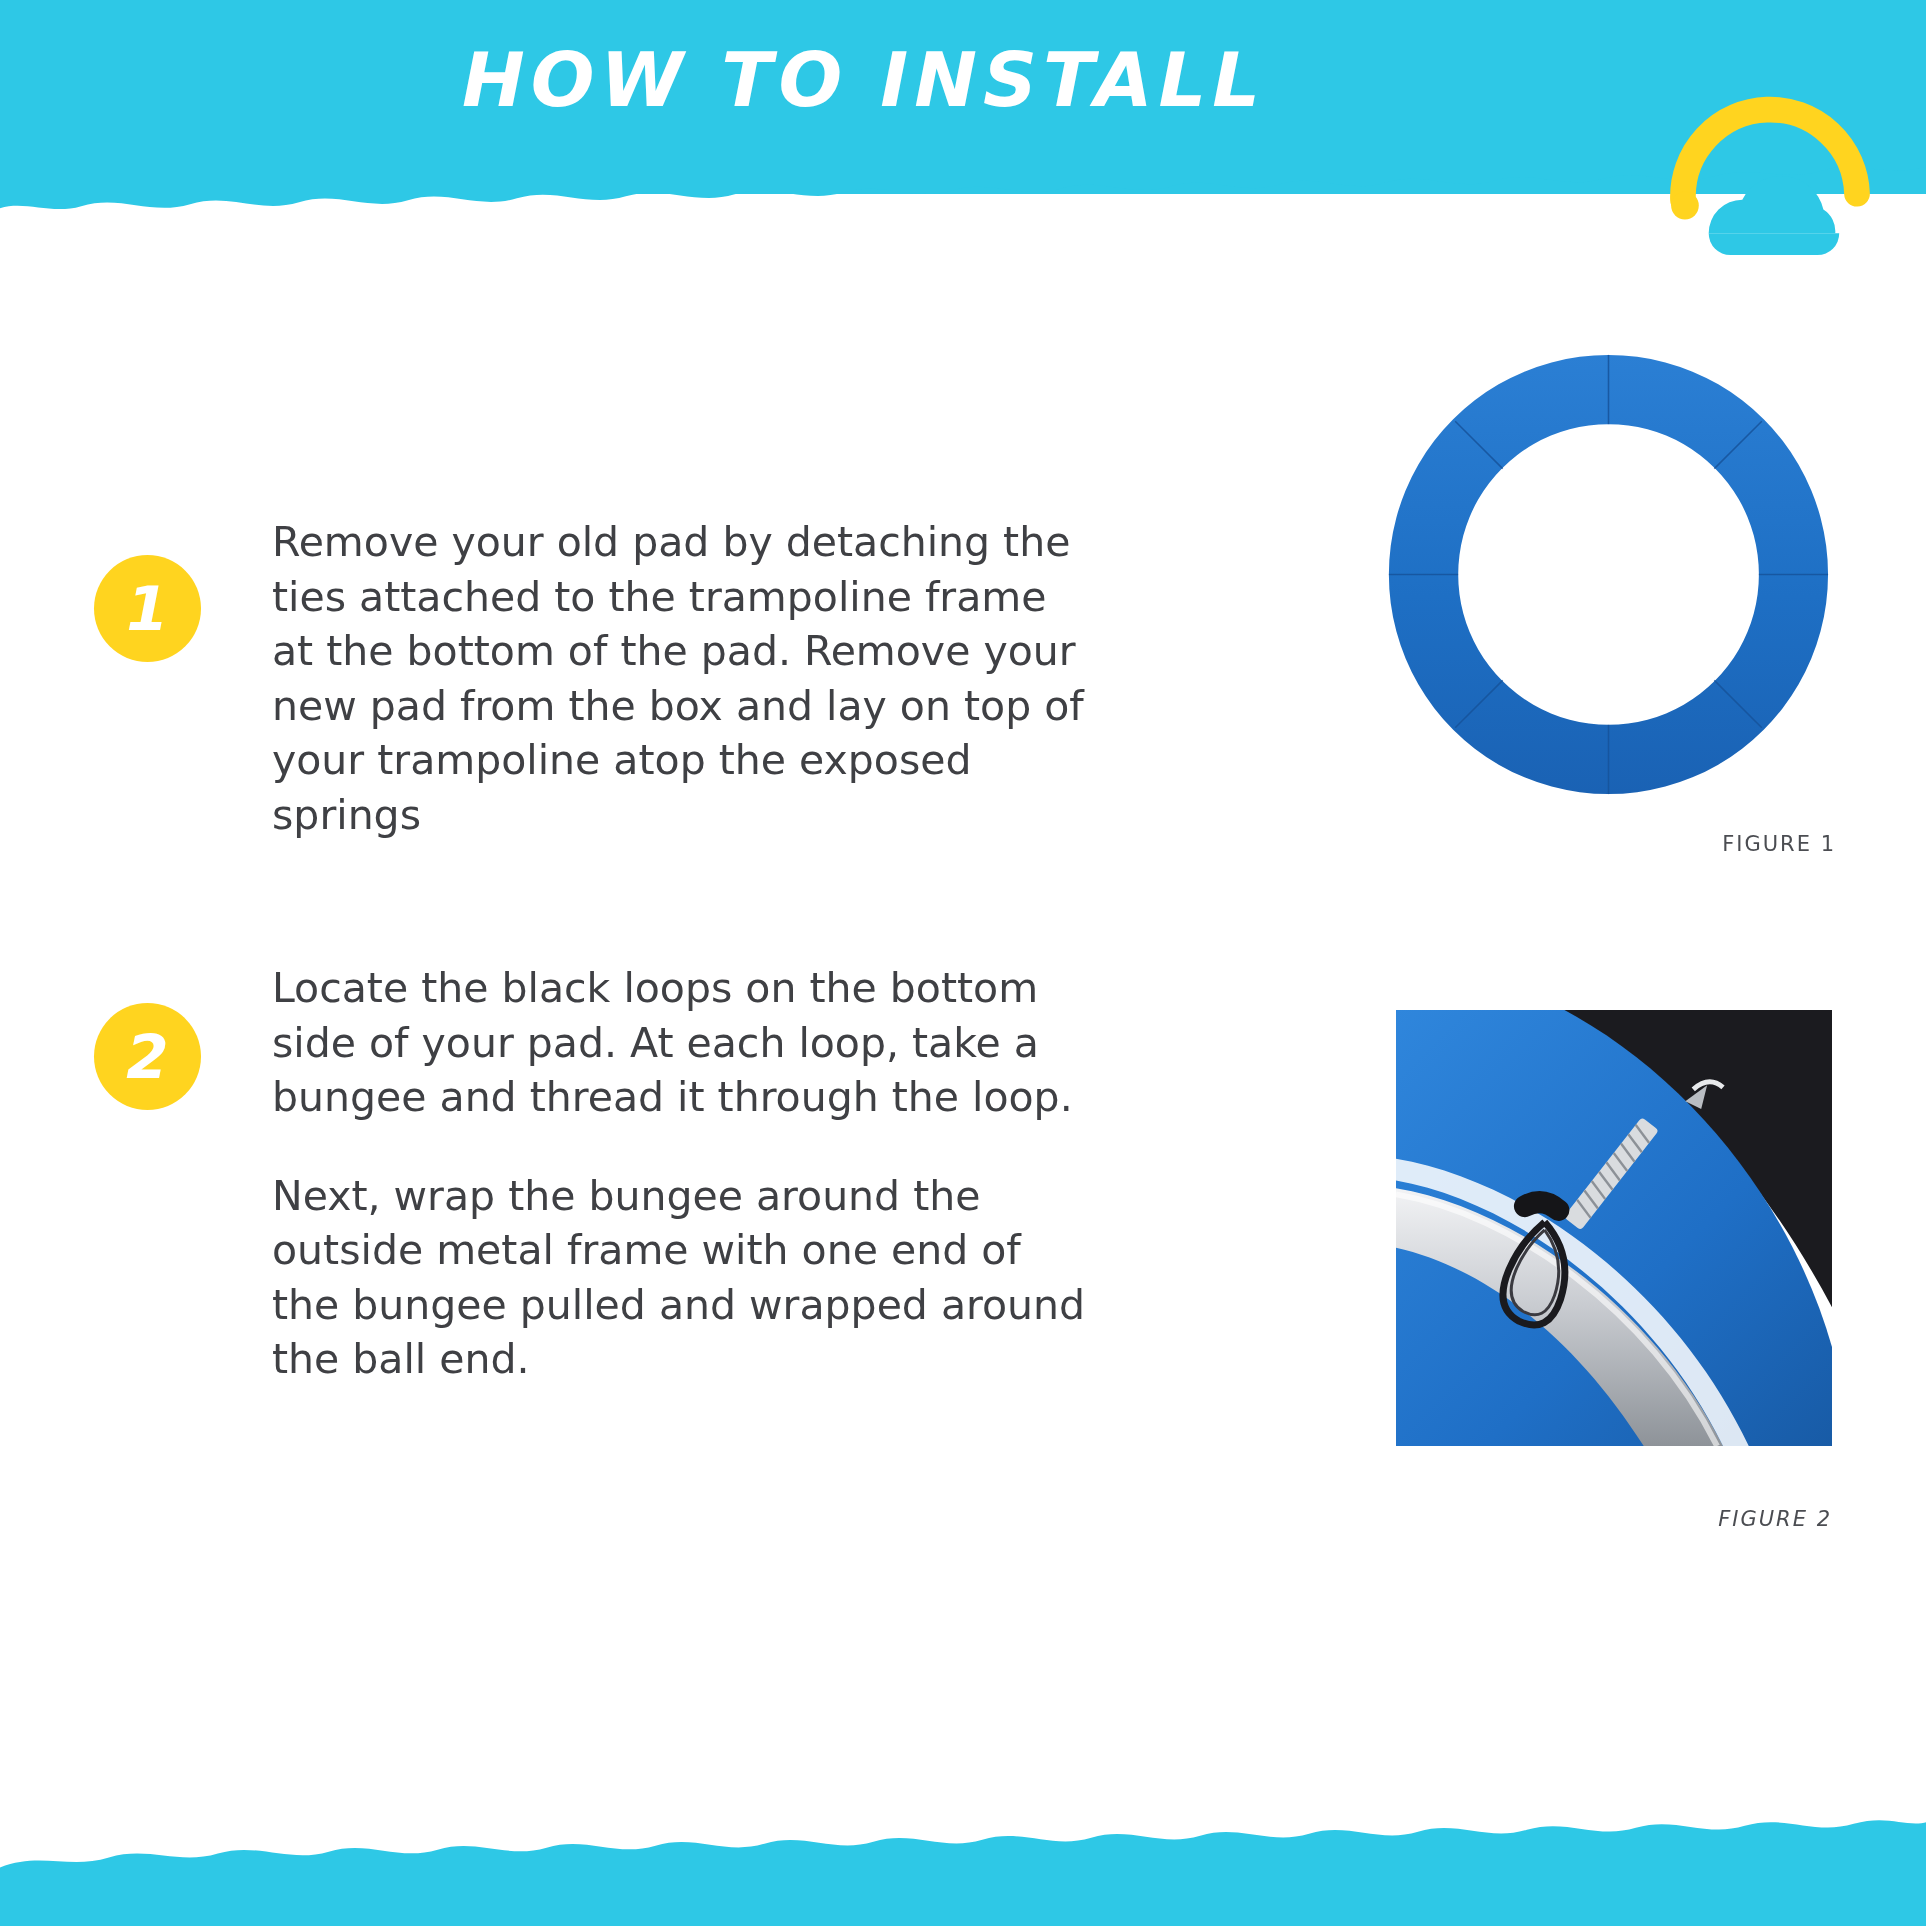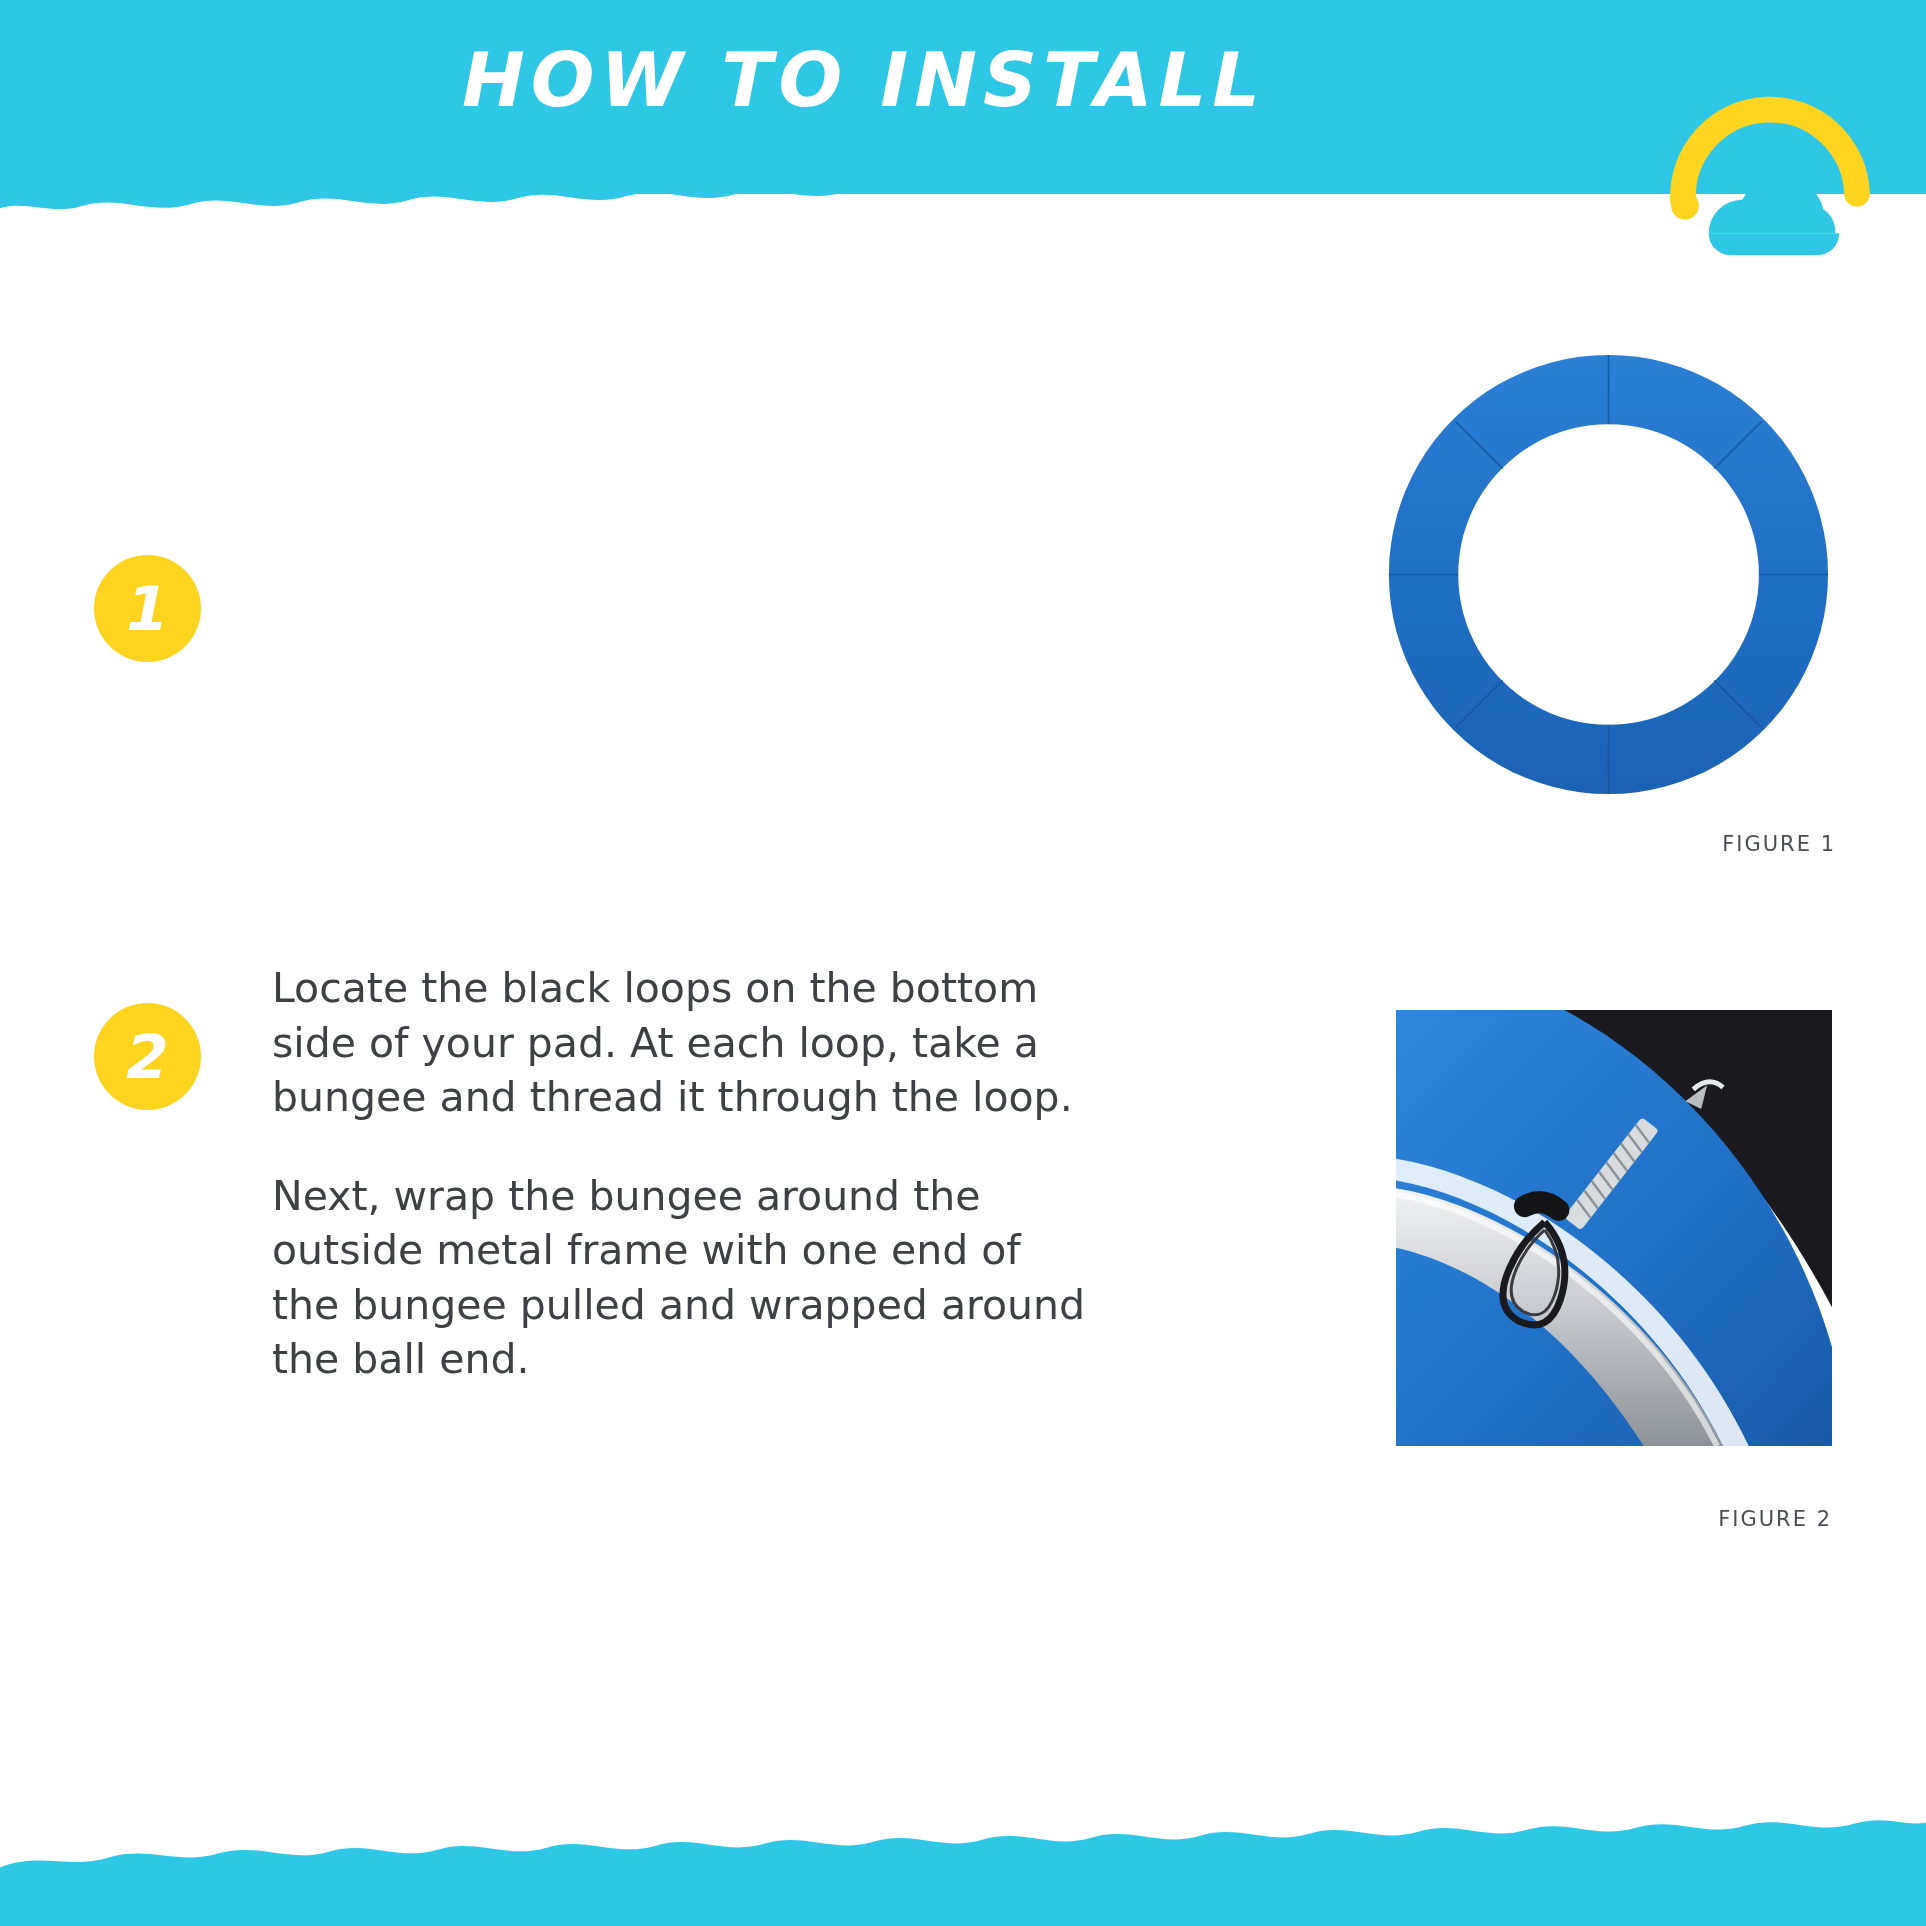--- a/index.html
+++ b/index.html
@@ -124,21 +124,21 @@
   .figure-2 { left: 1396px; top: 782px; }
 
   .fig-caption {
     text-align: right;
     color: #4b4d52;
     font-size: 21px;
     letter-spacing: 2px;
     font-family: "DejaVu Sans", sans-serif;
     margin-top: 26px;
   }
-  .figure-2 .fig-caption { margin-top: 61px; }
+  .figure-2 .fig-caption { margin-top: 61px; font-style: italic; }
 
   .ring-wrap { width: 455px; height: 455px; }
   .photo-wrap {
     width: 436px;
     height: 436px;
     overflow: hidden;
     background: #ffffff;
   }
 </style>
 </head>
@@ -157,20 +157,23 @@
   <circle cx="24" cy="124" r="14" fill="#ffd41f"></circle>
   <path d="M48,152 a34,34 0 0 1 34,-34 a44,44 0 0 1 82,10 a26,26 0 0 1 12,24 Z" fill="#2ec8e6"></path>
   <path d="M48,152 h132 a22,22 0 0 1 -22,22 h-88 a22,22 0 0 1 -22,-22 Z" fill="#2ec8e6"></path>
   <path d="M62,150 a30,30 0 0 1 30,-30 a38,38 0 0 1 34,18" fill="none" stroke="#ffffff" stroke-width="0"></path>
 </svg>
 
 <div class="content">
 
   <div class="step step-1">
     <div class="badge">1</div>
+    <div class="step-text">
+      <p>Remove your old pad by detaching the ties attached to the trampoline frame at the bottom of the pad. Remove your new pad from the box and lay on top of your trampoline atop the exposed springs</p>
+    </div>
   </div>
 
   <div class="step step-2">
     <div class="badge">2</div>
     <div class="step-text">
       <p>Locate the black loops on the bottom side of your pad. At each loop, take a bungee and thread it through the loop.</p>
       <p>Next, wrap the bungee around the outside metal frame with one end of the bungee pulled and wrapped around the ball end.</p>
     </div>
   </div>
 

